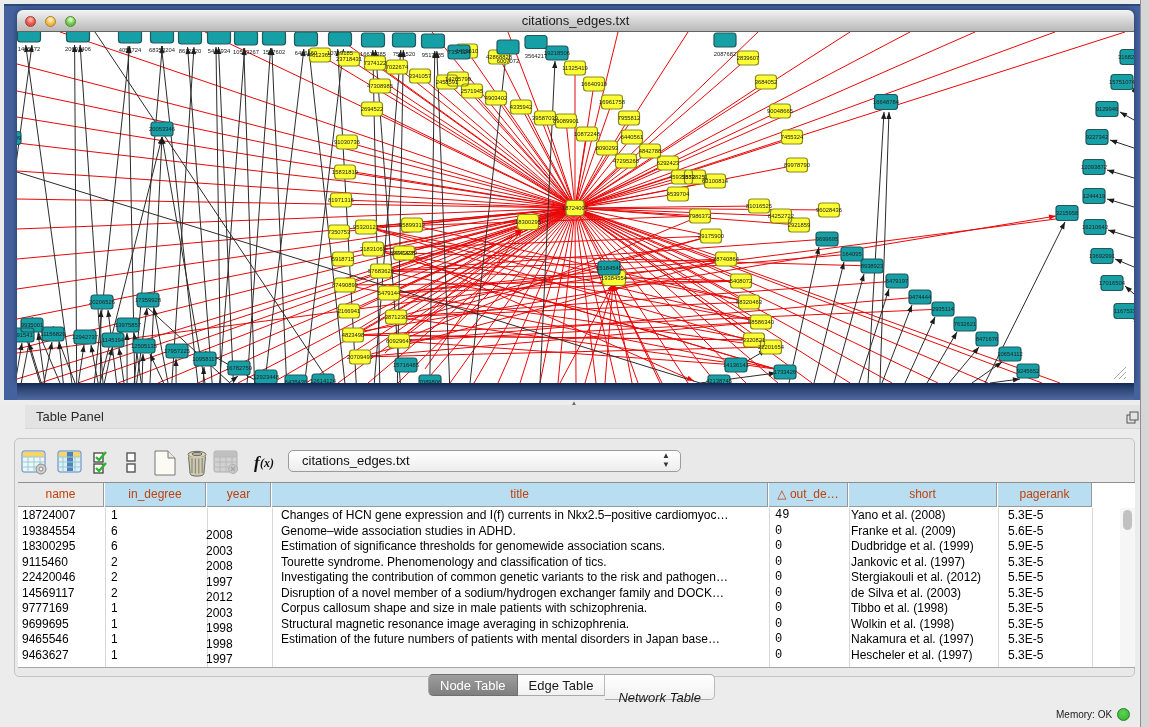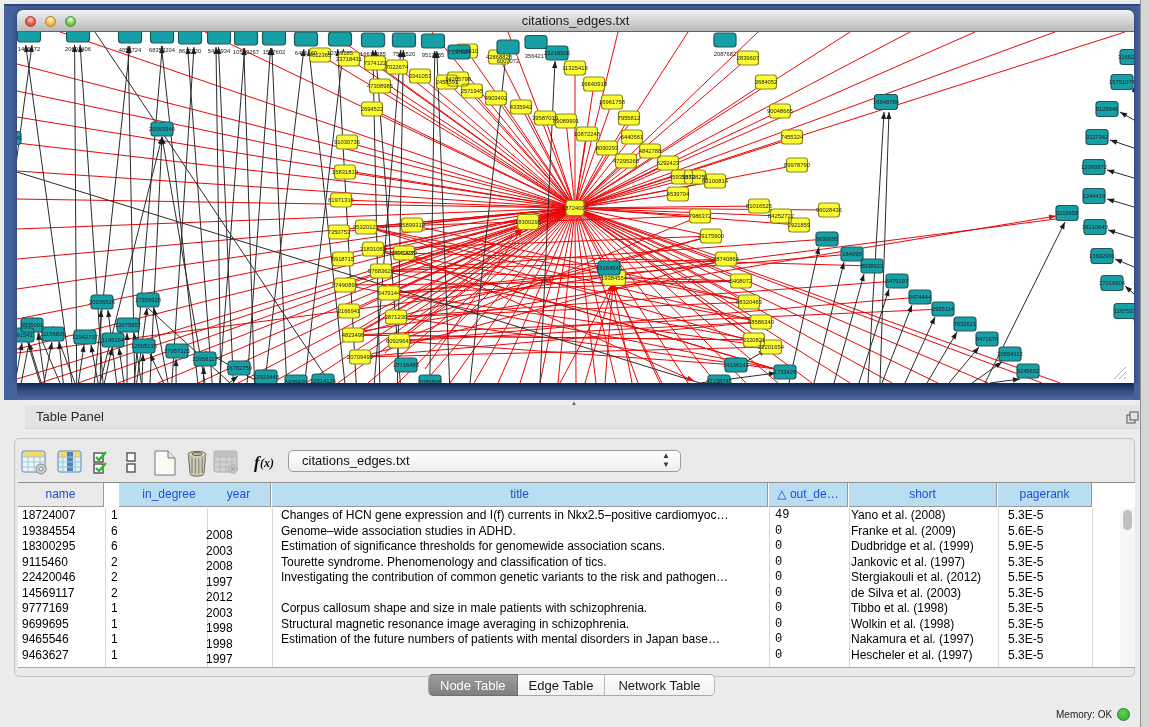--- a/index.html
+++ b/index.html
@@ -36,21 +36,21 @@
 #toolbar { position:absolute; left:3px; top:9px; height:32px; }
 #combo { position:absolute; left:270px; top:2px; width:393px; height:22px; border:1px solid #9b9b9b;
   border-radius:5px; background:linear-gradient(#ffffff,#ededed); font-size:13px; color:#111;
   line-height:20px; padding-left:13px; }
 #combo .spin { position:absolute; right:10px; top:0px; font-size:8px; color:#333; line-height:9px; }
 
 #tbl { position:absolute; left:3px; top:43px; width:1117px; height:186px; background:#fff;
   border-top:1px solid #8e8e8e; border-bottom:1px solid #a8a8a8; overflow:hidden; font-size:12px; }
 #thead { position:absolute; left:0; top:0; width:1102px; height:24px; }
 #thead span { position:absolute; top:0; height:24px; background:#badef1; border-right:1px solid #999;
-  border-bottom:1px solid #999; text-align:center; line-height:23px; color:#1d4ed8; font-size:12px; }
+  border-bottom:1px solid #999; text-align:center; line-height:23px; color:#c2410c; font-size:12px; }
 #tbody { position:absolute; left:0; top:25px; width:1102px; }
 .trow { position:relative; height:15.5px; line-height:15.5px; white-space:nowrap; color:#000; }
 .trow span { position:absolute; top:0; height:15.5px; overflow:hidden; }
 .c0 { left:4px;   width:83px; }
 .c1 { left:93px;  width:100px; }
 .c2 { left:188px; width:62px;margin-top:20px; }
 .c3 { left:263px; width:494px; }
 .c4 { left:757px; width:76px;font-family:Liberation Mono, monospace; }
 .c5 { left:833px; width:147px; }
 .c6 { left:990px; width:93px; }
@@ -290,21 +290,21 @@
         <g transform="translate(236,2)">
           <text x="0" y="18" font-family="Liberation Serif, serif" font-size="17" font-style="italic" font-weight="bold" fill="#111">f</text>
           <text x="6" y="17" font-family="Liberation Serif, serif" font-size="12" font-style="italic" font-weight="bold" fill="#111">(x)</text>
         </g>
       </svg>
       <div id="combo">citations_edges.txt<span class="spin">▲<br>▼</span></div>
     </div>
     <div id="tbl">
       <div id="thead">
         <span style="left:0;width:86px;background:#e9e9e9;">name</span>
-        <span style="left:101px;width:101px;">in_degree</span>
+        <span style="left:87px;width:101px;">in_degree</span>
         <span style="left:189px;width:64px;">year</span>
         <span style="left:254px;width:496px;">title</span>
         <span style="left:751px;width:79px;">△ out_de…</span>
         <span style="left:831px;width:148px;">short</span>
         <span style="left:980px;width:94px;">pagerank</span>
         <span style="left:1075px;width:27px;background:#fff;border-right:none;border-bottom:none;"></span>
       </div>
       <svg id="vgrid" width="1102" height="160">
           <path d="M87.5 0V160M189.5 0V160M254.5 0V160M751.5 0V160M831.5 0V160M980.5 0V160M1074.5 0V160" stroke="#d8d8d8"></path>
         </svg>
@@ -351,20 +351,21 @@
             <span class="c2">2012</span>
             <span class="c3">Investigating the contribution of common genetic variants to the risk and pathogen…</span>
             <span class="c4">0</span>
             <span class="c5">Stergiakouli et al. (2012)</span>
             <span class="c6">5.5E-5</span>
           </div>
 <div class="trow">
             <span class="c0">14569117</span>
             <span class="c1">2</span>
             <span class="c2">2003</span>
+            <span class="c3">Disruption of a novel member of a sodium/hydrogen exchanger family and DOCK…</span>
             <span class="c4">0</span>
             <span class="c5">de Silva et al. (2003)</span>
             <span class="c6">5.3E-5</span>
           </div>
 <div class="trow">
             <span class="c0">9777169</span>
             <span class="c1">1</span>
             <span class="c2">1998</span>
             <span class="c3">Corpus callosum shape and size in male patients with schizophrenia.</span>
             <span class="c4">0</span>
@@ -399,17 +400,17 @@
           </div>
       </div>
       <div id="vsb">
           <div class="thumb"></div>
         </div>
     </div>
   </div>
   <div id="tabs">
       <span class="sel">Node Table</span>
       <span>Edge Table</span>
-      <span style="padding:0 13px;">Network Table</span>
+      <span style="padding:12px 13px;font-style:italic;">Network Table</span>
     </div>
   <div id="memory">Memory: OK<span class="dot"></span></div>
 </div>
 <div id="rightstrip"></div>
 
 </body></html>

